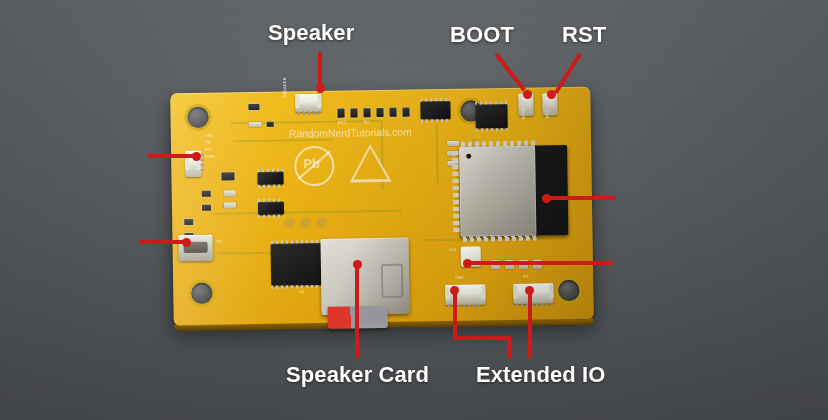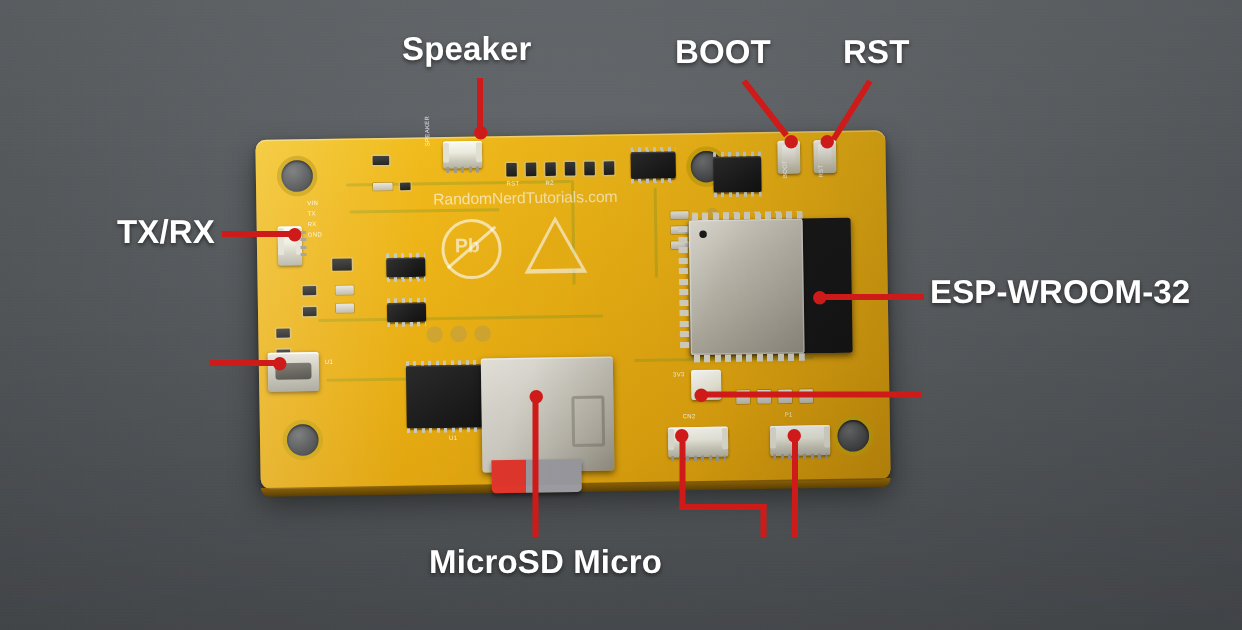--- a/index.html
+++ b/index.html
@@ -287,37 +287,36 @@
   <div class="dot" style="left:316px;top:84px"></div>
 
   <div class="lbl" style="left:450px;top:22px">BOOT</div>
   <div class="ln" style="left:494px;top:54px;width:4px;height:46px;transform:rotate(-38deg);transform-origin:top center"></div>
   <div class="dot" style="left:523px;top:90px"></div>
 
   <div class="lbl" style="left:562px;top:22px">RST</div>
   <div class="ln" style="left:578px;top:54px;width:4px;height:46px;transform:rotate(32deg);transform-origin:top center"></div>
   <div class="dot" style="left:547px;top:90px"></div>
 
-  <div class="lbl" style="left:78px;top:142px">TX/RX</div>
   <div class="ln" style="left:148px;top:154px;width:50px;height:4px"></div>
   <div class="dot" style="left:192px;top:152px"></div>
 
-  <div class="lbl" style="left:620px;top:182px">ESP-WROOM-32</div>
   <div class="ln" style="left:548px;top:196px;width:68px;height:4px"></div>
   <div class="dot" style="left:542px;top:194px"></div>
 
   <div class="ln" style="left:140px;top:240px;width:50px;height:4px"></div>
   <div class="dot" style="left:182px;top:238px"></div>
 
   <div class="ln" style="left:470px;top:261px;width:144px;height:4px"></div>
   <div class="dot" style="left:463px;top:259px"></div>
 
-  <div class="lbl" style="left:286px;top:362px">MicroSD Micro</div>
+  <div class="lbl" style="left:286px;top:362px">Speaker Card</div>
   <div class="ln" style="left:355px;top:264px;width:4px;height:94px"></div>
   <div class="dot" style="left:353px;top:260px"></div>
 
+  <div class="lbl" style="left:476px;top:362px">Extended IO</div>
   <div class="ln" style="left:453px;top:292px;width:4px;height:48px"></div>
   <div class="ln" style="left:453px;top:336px;width:58px;height:4px"></div>
   <div class="ln" style="left:507px;top:336px;width:4px;height:22px"></div>
   <div class="dot" style="left:450px;top:286px"></div>
   <div class="ln" style="left:528px;top:292px;width:4px;height:66px"></div>
   <div class="dot" style="left:525px;top:286px"></div>
 </div>
 
 </body></html>

